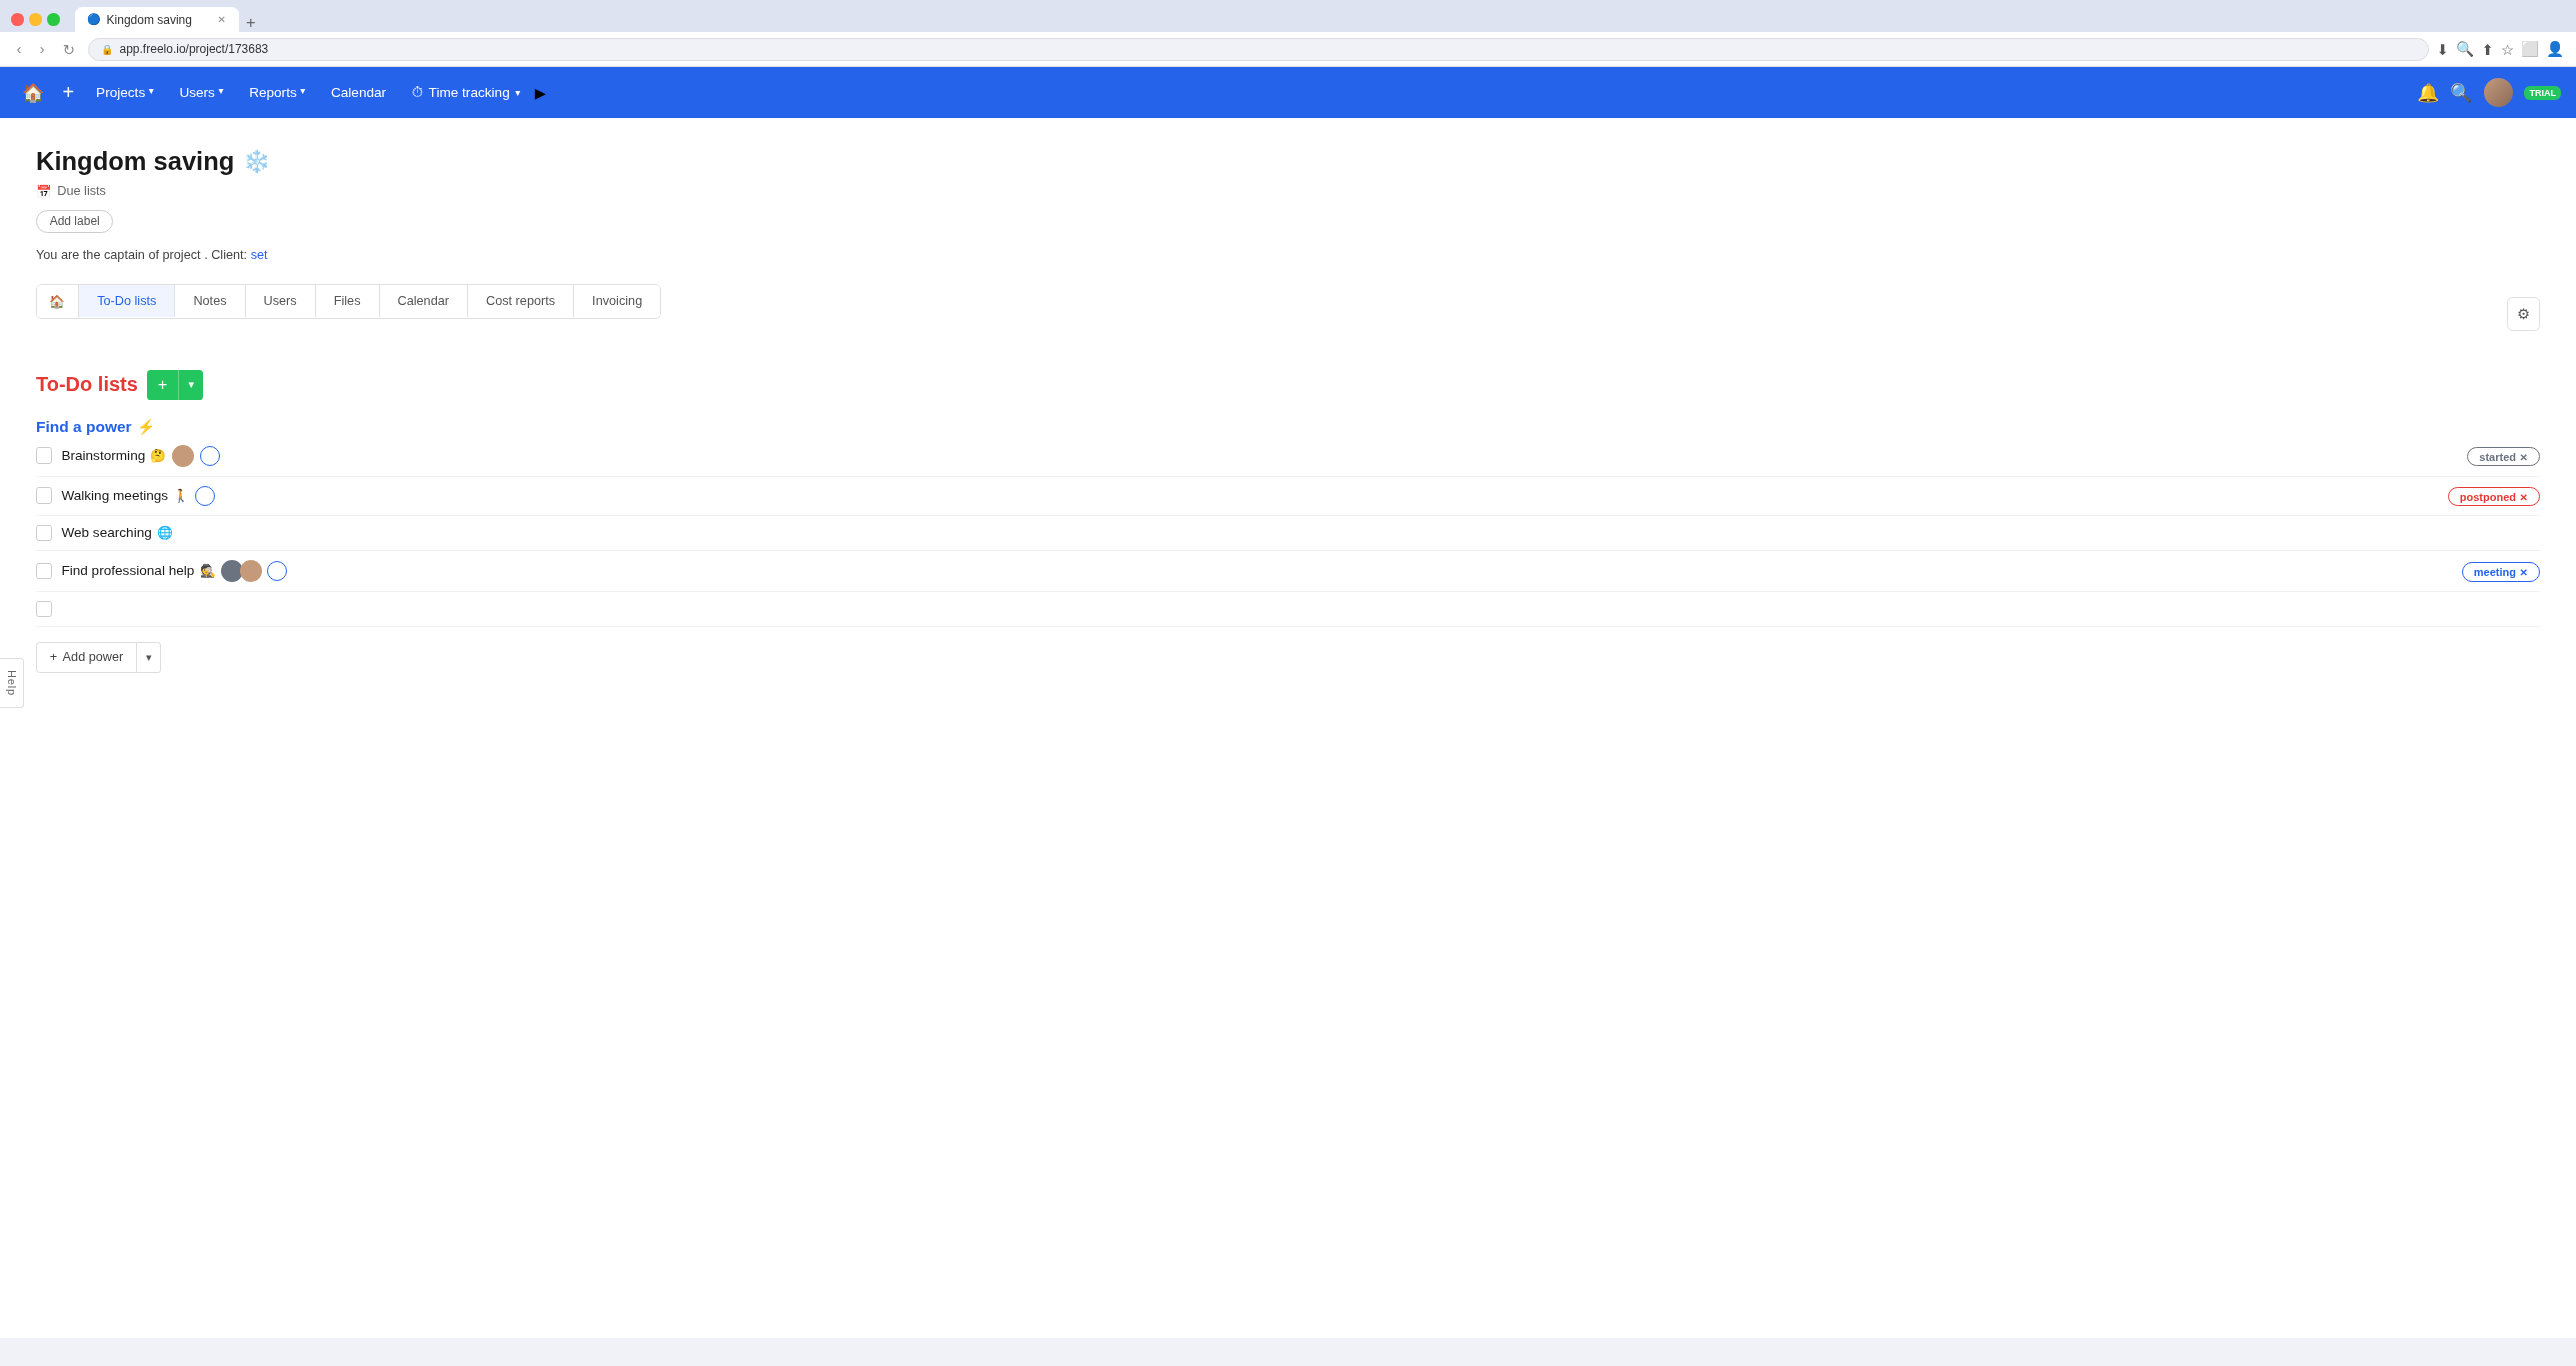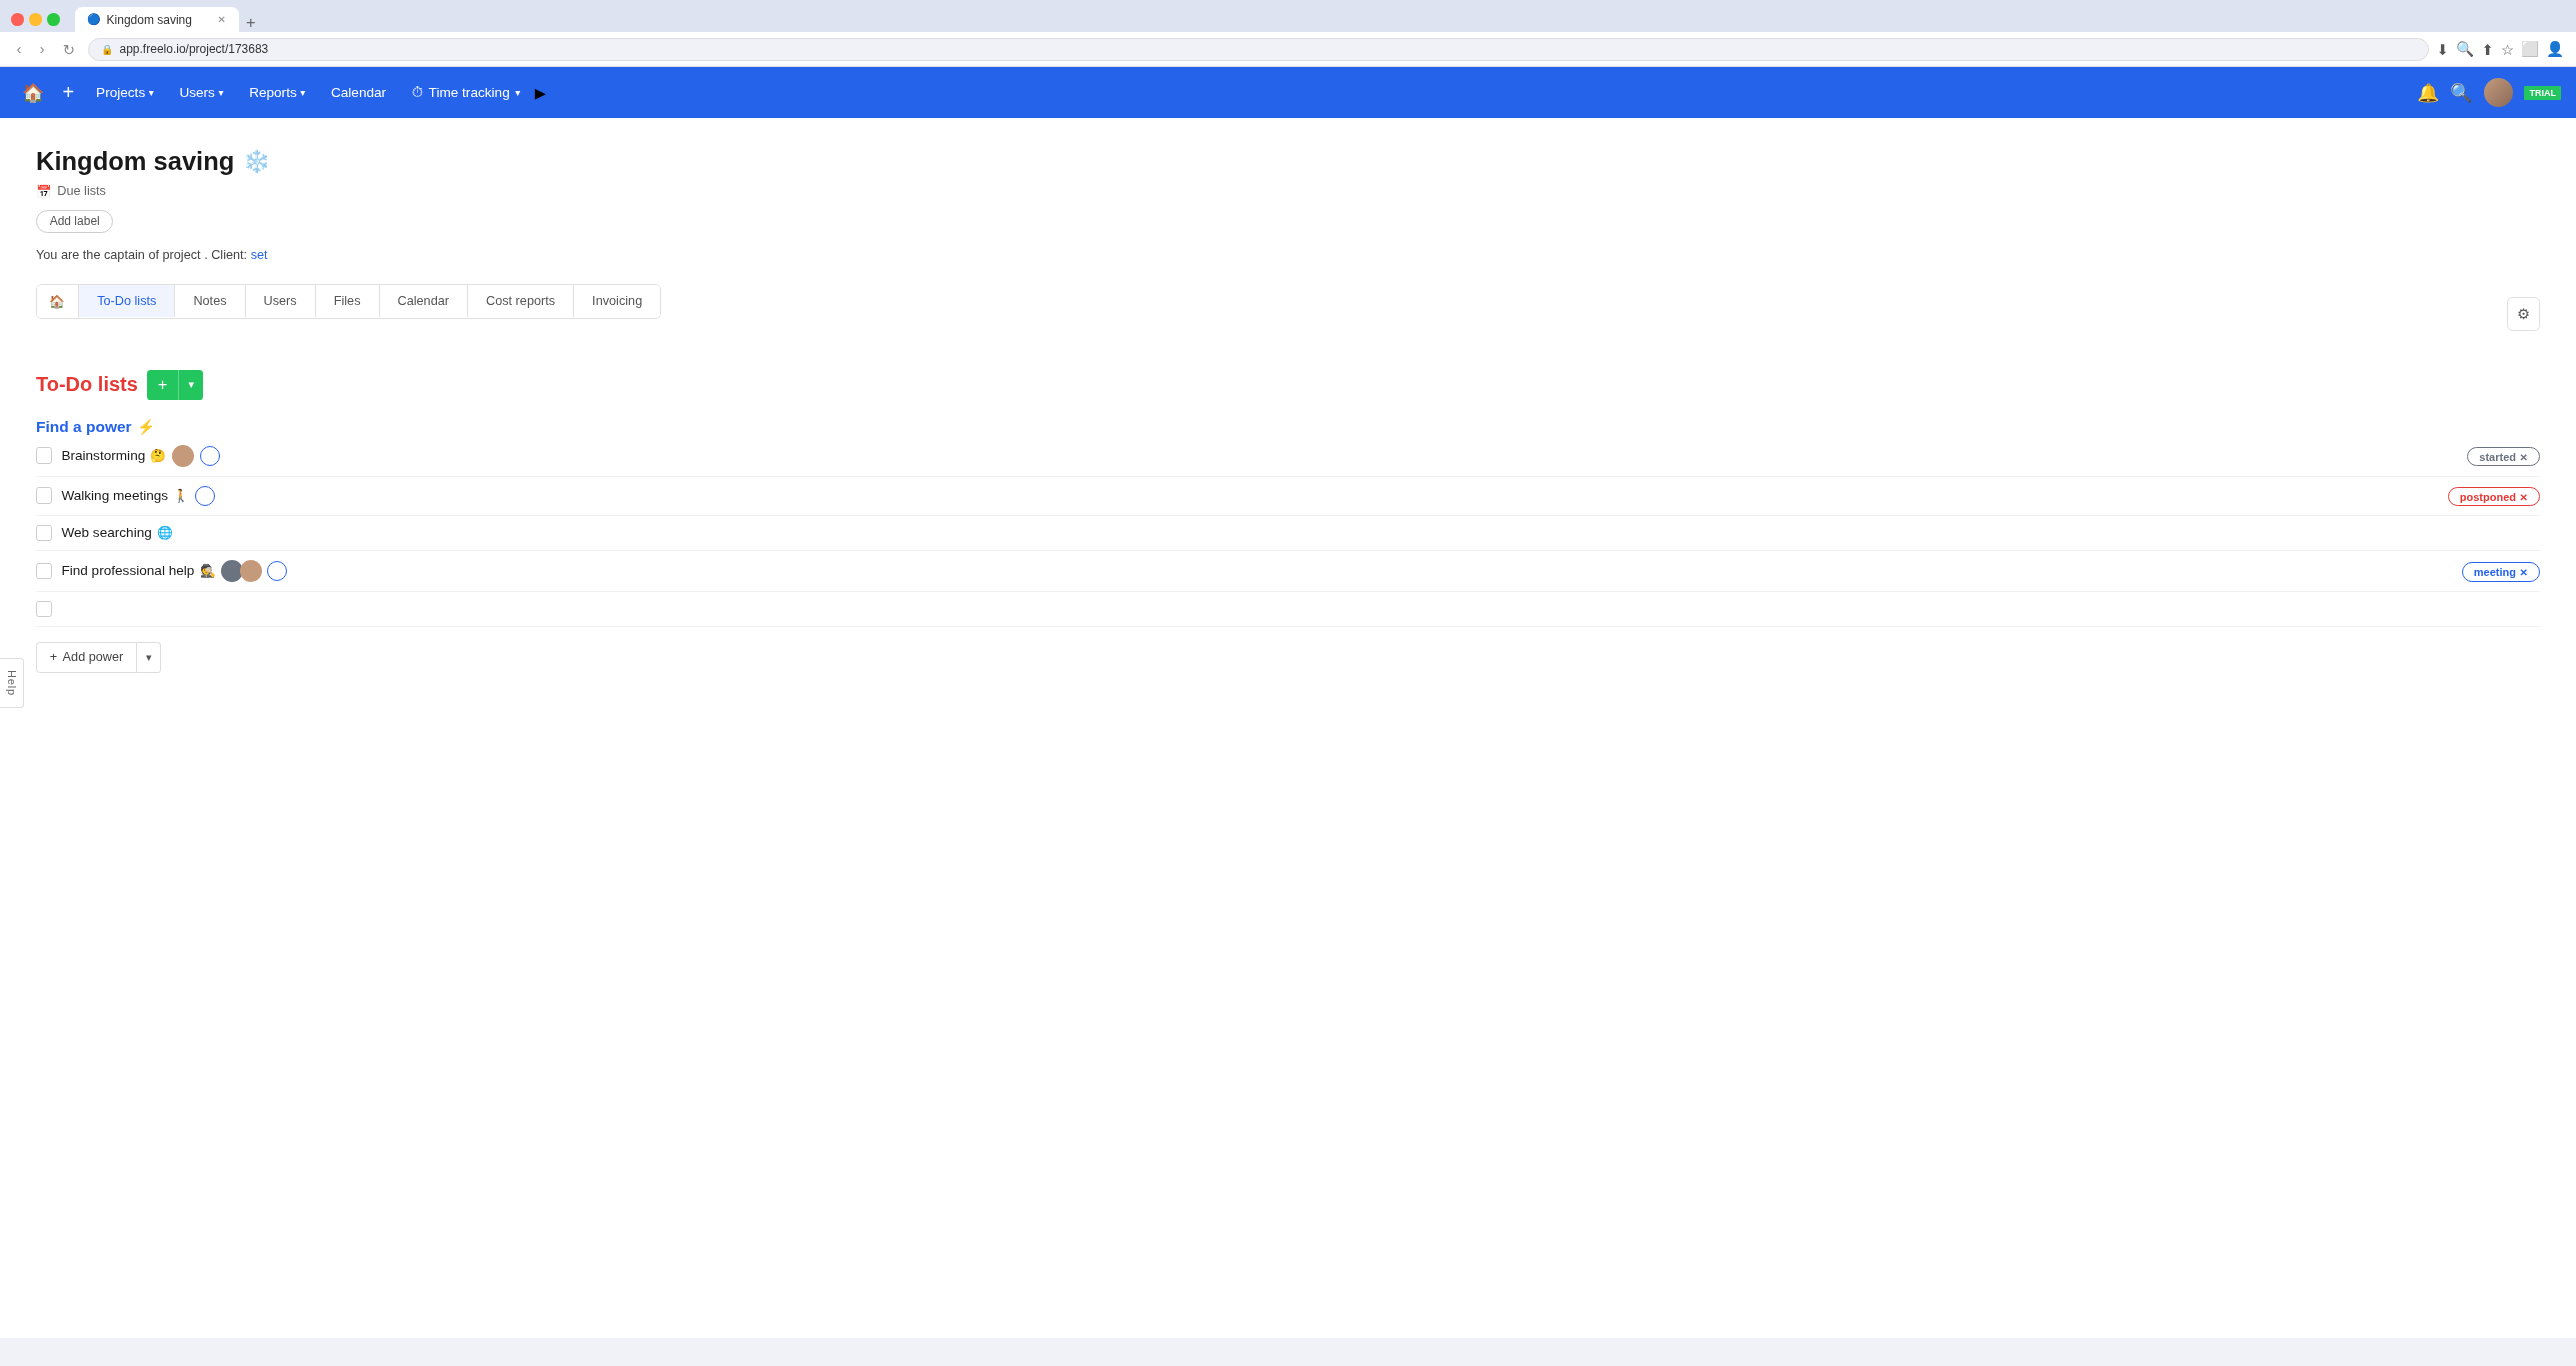--- a/index.html
+++ b/index.html
@@ -73,37 +73,37 @@
     }
     .nav-home { color: #fff; font-size: 18px; cursor: pointer; padding: 7.3px; }
     .nav-plus { color: #fff; font-size: 20px; cursor: pointer; padding: 7.3px; }
     .nav-item {
       color: #fff;
       font-size: 13.6px;
       font-weight: 500;
       padding: 7.3px 11px;
       cursor: pointer;
       display: flex;
-      align-items: center;
+      align-items: flex-start;
       gap: 3.6px;
       border-radius: 3.6px;
     }
     .nav-chevron { font-size: 10px; }
     .nav-timer { display: flex; align-items: center; gap: 5.5px; }
     .nav-timer-icon { font-size: 14.6px; }
     .nav-spacer { flex: 1; }
     .nav-actions { display: flex; align-items: center; gap: 11px; color: #fff; font-size: 18px; }
     .nav-play { font-size: 14.6px; cursor: pointer; }
     .trial-badge {
       background: #22c55e;
       color: #fff;
       font-size: 9px;
       font-weight: 700;
       padding: 1.8px 5.5px;
-      border-radius: 1px;
+      border-radius: 6px;
     }
     .avatar { width: 29px; height: 29px; border-radius: 50%; background: #8b6a5a; overflow: hidden; cursor: pointer; }
     .avatar-img { width: 100%; height: 100%; object-fit: cover; background: linear-gradient(135deg, #c49a7a, #8b6a5a); }
 
     
     .main-content {
       background: #fff;
       margin: 0 auto;
       padding: 29px 36px;
       min-height: calc(100vh - 146px);

